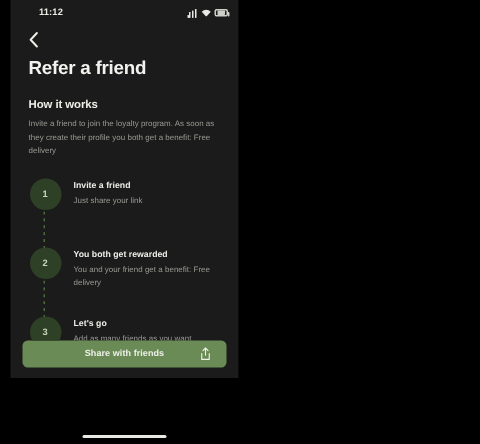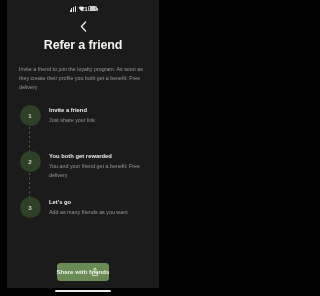--- a/index.html
+++ b/index.html
@@ -11,25 +11,24 @@
   }
   .phone {
     position:relative;
     width:166px; height:296px;
     background:#000;
     display:flex; flex-direction:column;
   }
   .screen {
     position:absolute;
     left:7px; top:0px;
-    width:152px; height:288px;
+    width:152px; height:252px;
     background:#1b1b1b;
     display:flex; flex-direction:column;
     overflow:hidden;
-    align-items:center;
   }
 
   
   .statusbar {
     height:17px;
     flex:0 0 17px;
     display:flex; align-items:center;
     padding:0 7px;
     position:relative;
   }
@@ -232,20 +231,21 @@
       <div class="back-btn">
         <svg width="7" height="11" viewBox="0 0 7 11">
           <path d="M5.6 1 L1.4 5.5 L5.6 10" fill="none" stroke="#eeeee9" stroke-width="1.3" stroke-linecap="round" stroke-linejoin="round"></path>
         </svg>
       </div>
     </div>
 
     <div class="page-title">Refer a friend</div>
 
     <div class="content">
+      <div class="section-title">How it works</div>
       <div class="section-desc">Invite a friend to join the loyalty program. As soon as they create their profile you both get a benefit: Free delivery</div>
 
       <div class="steps">
 
         <div class="step">
           <div class="step-marker">
             <div class="step-circle">1</div>
             <div class="step-line"></div>
           </div>
           <div class="step-body">

